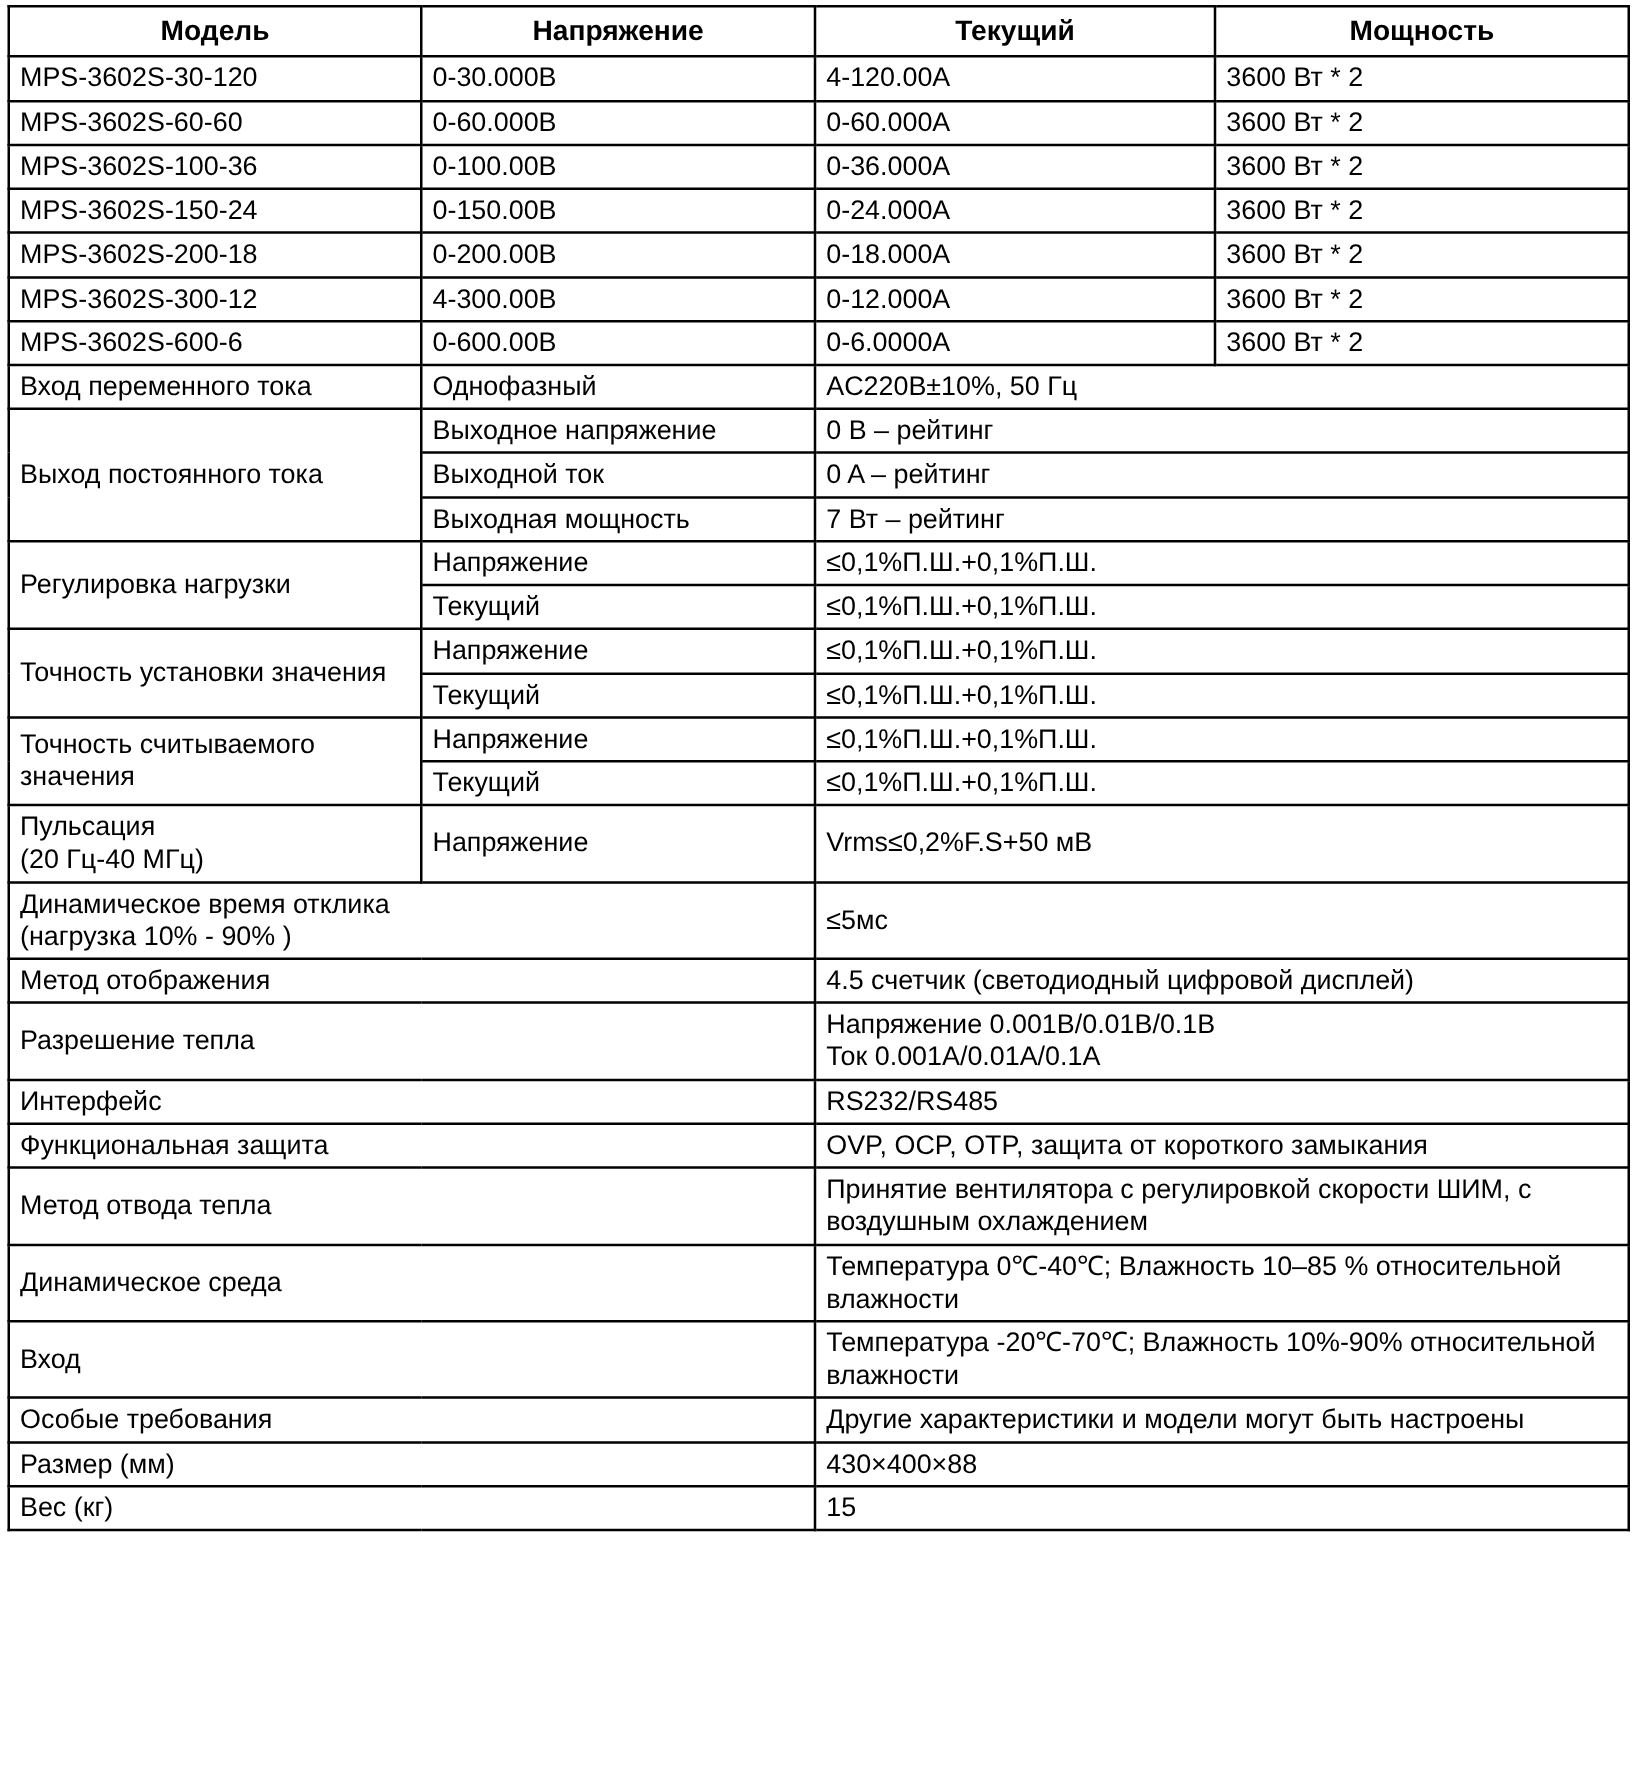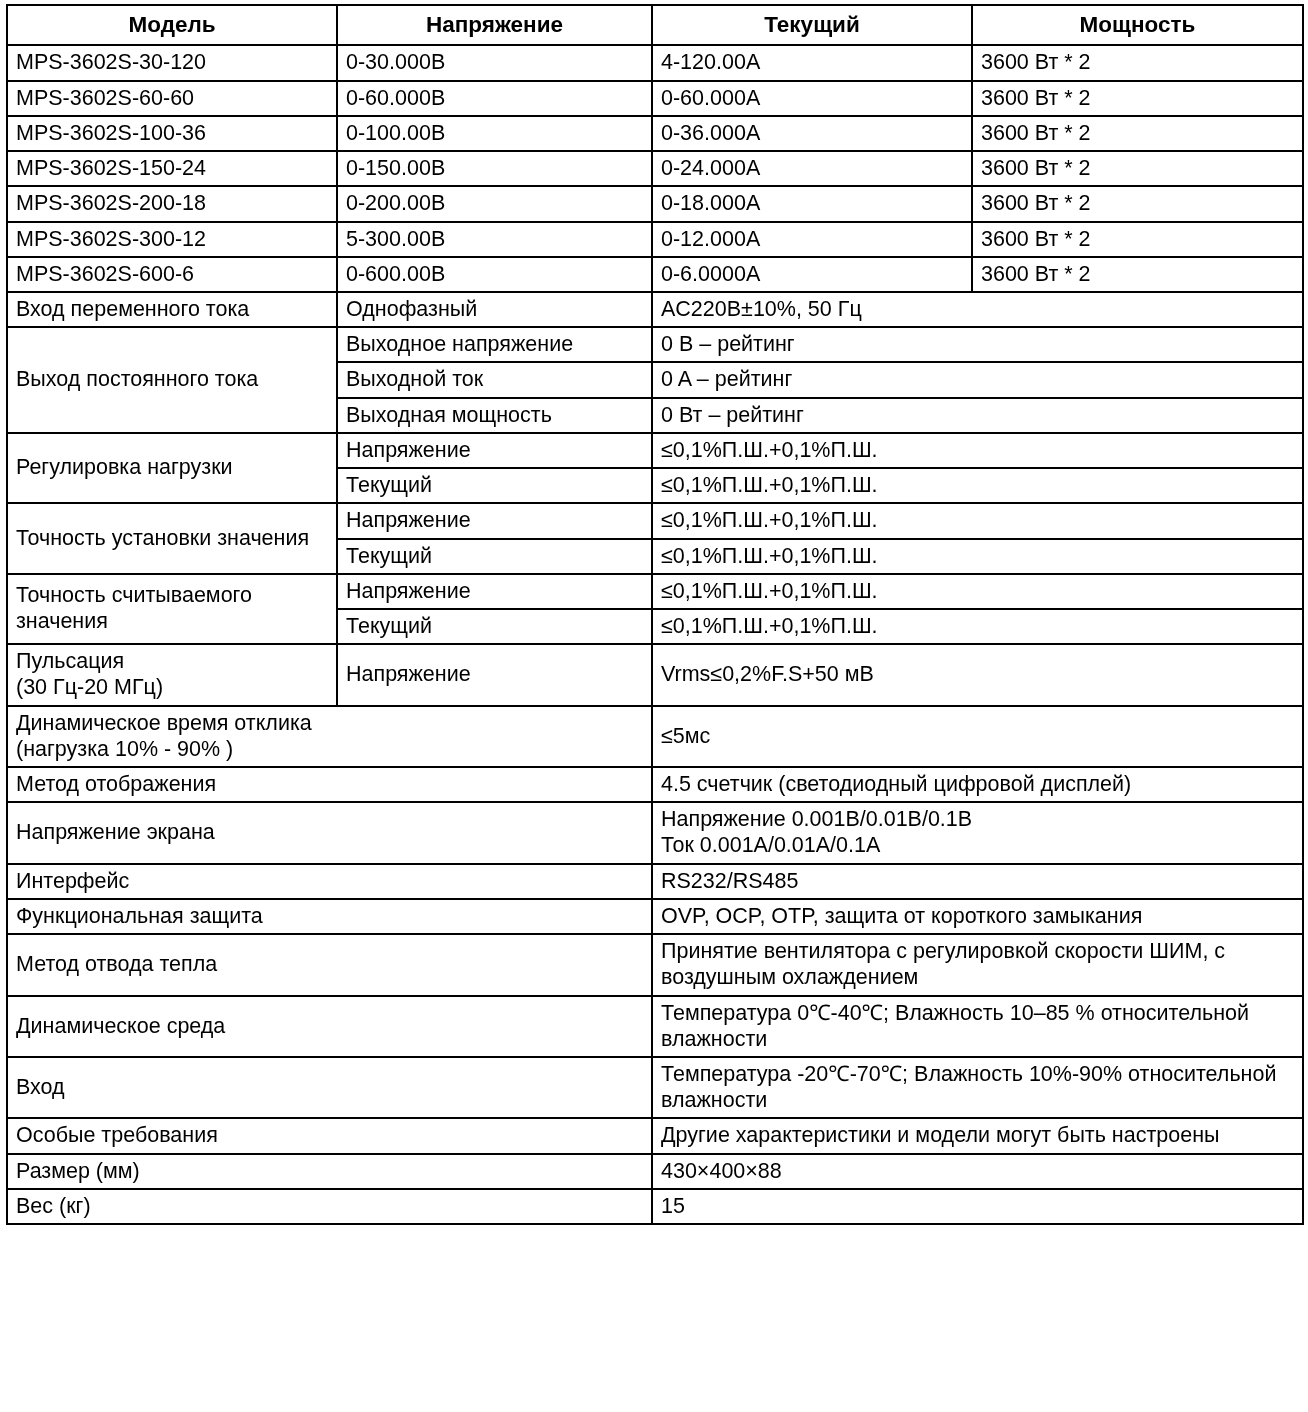--- a/index.html
+++ b/index.html
@@ -93,21 +93,21 @@
         <td>3600 Вт * 2</td>
       </tr>
       <tr>
         <td>MPS-3602S-200-18</td>
         <td>0-200.00В</td>
         <td>0-18.000A</td>
         <td>3600 Вт * 2</td>
       </tr>
       <tr>
         <td>MPS-3602S-300-12</td>
-        <td>5-300.00В</td>
+        <td>4-300.00В</td>
         <td>0-12.000A</td>
         <td>3600 Вт * 2</td>
       </tr>
       <tr>
         <td>MPS-3602S-600-6</td>
         <td>0-600.00В</td>
         <td>0-6.0000A</td>
         <td>3600 Вт * 2</td>
       </tr>
 
@@ -121,21 +121,21 @@
         <td class="pad-cell" rowspan="3">Выход постоянного тока</td>
         <td class="pad-cell">Выходное напряжение</td>
         <td class="pad-cell" colspan="2">0 В – рейтинг</td>
       </tr>
       <tr>
         <td>Выходной ток</td>
         <td colspan="2">0 A – рейтинг</td>
       </tr>
       <tr>
         <td>Выходная мощность</td>
-        <td colspan="2">0 Вт – рейтинг</td>
+        <td colspan="2">7 Вт – рейтинг</td>
       </tr>
 
       <tr>
         <td rowspan="2">Регулировка нагрузки</td>
         <td>Напряжение</td>
         <td colspan="2">≤0,1%П.Ш.+0,1%П.Ш.</td>
       </tr>
       <tr>
         <td>Текущий</td>
         <td colspan="2">≤0,1%П.Ш.+0,1%П.Ш.</td>
@@ -156,36 +156,36 @@
         <td>Напряжение</td>
         <td colspan="2">≤0,1%П.Ш.+0,1%П.Ш.</td>
       </tr>
       <tr>
         <td class="tall">Текущий</td>
         <td class="tall" colspan="2">≤0,1%П.Ш.+0,1%П.Ш.</td>
       </tr>
 
       <tr>
         <td class="pad-cell nowrapish">Пульсация
-(30 Гц-20 МГц)</td>
+(20 Гц-40 МГц)</td>
         <td class="pad-cell">Напряжение</td>
         <td class="pad-cell" colspan="2">Vrms≤0,2%F.S+50 мВ</td>
       </tr>
 
       <tr>
         <td class="pad-cell nowrapish" colspan="2">Динамическое время отклика
 (нагрузка 10% - 90% )</td>
         <td class="pad-cell" colspan="2">≤5мс</td>
       </tr>
       <tr>
         <td class="pad-cell nowrapish" colspan="2">Метод отображения</td>
         <td class="pad-cell" colspan="2">4.5 счетчик (светодиодный цифровой дисплей)</td>
       </tr>
       <tr>
-        <td class="pad-cell nowrapish" colspan="2">Напряжение экрана</td>
+        <td class="pad-cell nowrapish" colspan="2">Разрешение тепла</td>
         <td class="pad-cell nowrapish" colspan="2">Напряжение 0.001В/0.01В/0.1В
 Ток 0.001A/0.01A/0.1A</td>
       </tr>
       <tr>
         <td class="nowrapish" colspan="2">Интерфейс</td>
         <td colspan="2">RS232/RS485</td>
       </tr>
       <tr>
         <td class="pad-cell nowrapish" colspan="2">Функциональная защита</td>
         <td class="pad-cell" colspan="2">OVP, OCP, OTP, защита от короткого замыкания</td>

